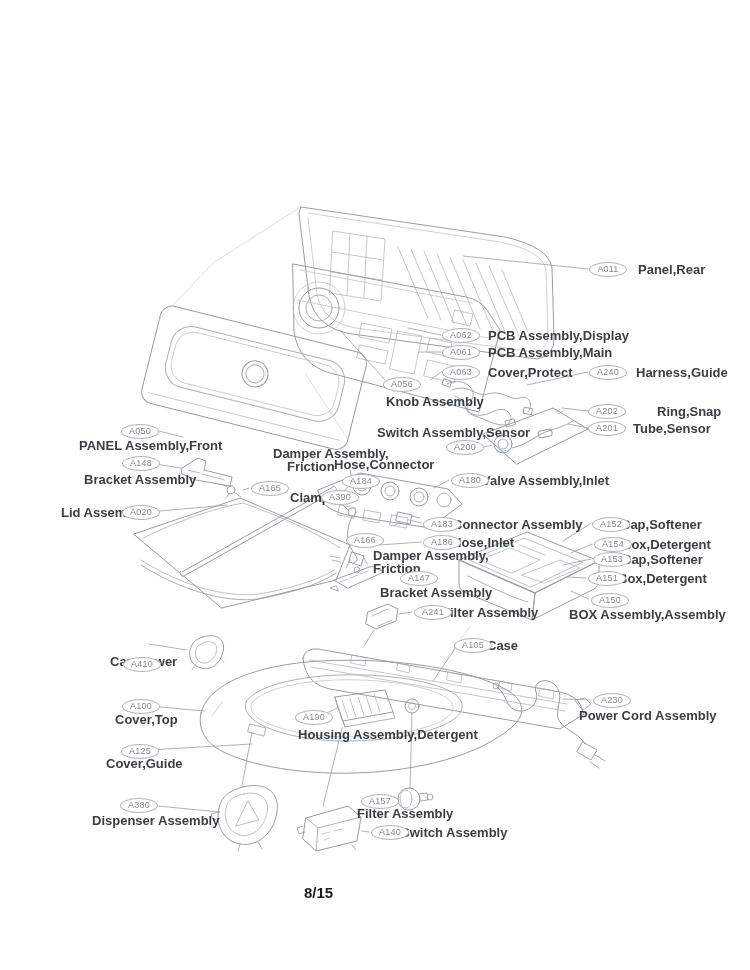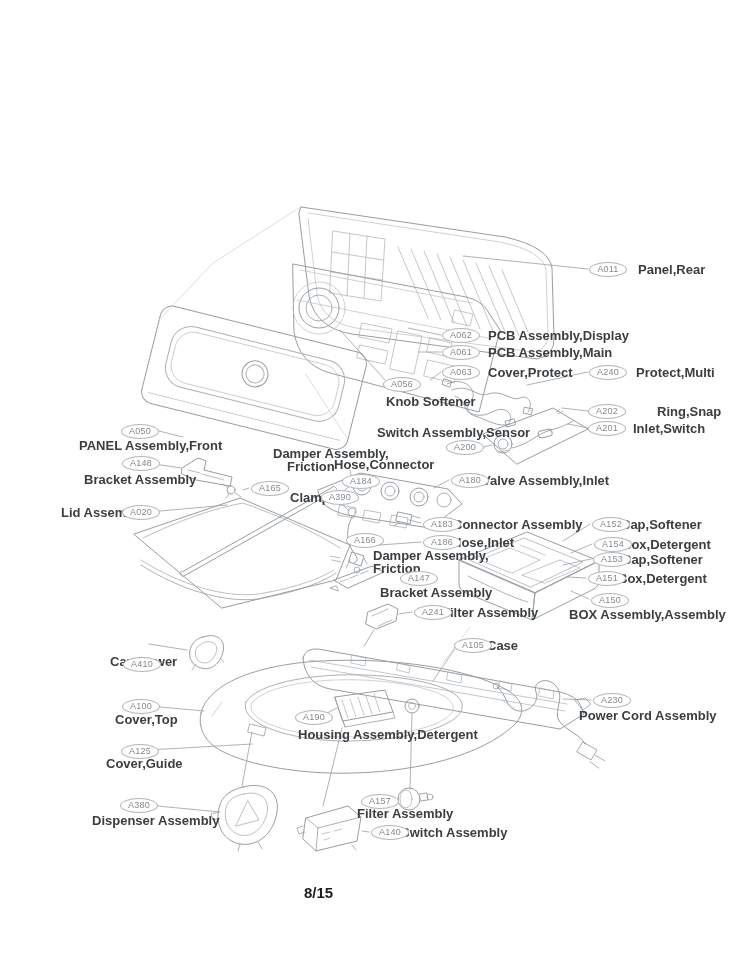--- a/index.html
+++ b/index.html
@@ -246,24 +246,24 @@
   <span class="oval" style="left:593px;top:693px">A230</span>
   <span class="oval" style="left:121px;top:744px">A125</span>
   <span class="oval" style="left:120px;top:798px">A380</span>
   <span class="oval" style="left:361px;top:794px">A157</span>
   <span class="oval" style="left:371px;top:825px">A140</span>
 
   <span class="lbl" style="left:638px;top:263px">Panel,Rear</span>
   <span class="lbl" style="left:488px;top:329px">PCB Assembly,Display</span>
   <span class="lbl" style="left:488px;top:346px">PCB Assembly,Main</span>
   <span class="lbl" style="left:488px;top:366px">Cover,Protect</span>
-  <span class="lbl" style="left:636px;top:366px">Protect,Multi</span>
-  <span class="lbl" style="left:386px;top:395px">Knob Softener</span>
+  <span class="lbl" style="left:636px;top:366px">Harness,Guide</span>
+  <span class="lbl" style="left:386px;top:395px">Knob Assembly</span>
   <span class="lbl" style="left:657px;top:405px">Ring,Snap</span>
-  <span class="lbl" style="left:633px;top:422px">Inlet,Switch</span>
+  <span class="lbl" style="left:633px;top:422px">Tube,Sensor</span>
   <span class="lbl" style="left:377px;top:426px">Switch Assembly,Sensor</span>
   <span class="lbl" style="left:79px;top:439px">PANEL Assembly,Front</span>
   <span class="lbl" style="left:84px;top:473px">Bracket Assembly</span>
   <span class="lbl" style="left:273px;top:447px"><span>Damper Assembly,</span><br><span class="ind">Friction</span></span>
   <span class="lbl" style="left:334px;top:458px">Hose,Connector</span>
   <span class="lbl" style="left:482px;top:474px">Valve Assembly,Inlet</span>
   <span class="lbl" style="left:290px;top:491px">Clamp</span>
   <span class="lbl" style="left:61px;top:506px">Lid Assembly</span>
   <span class="lbl" style="left:453px;top:518px">Connector Assembly</span>
   <span class="lbl" style="left:621px;top:518px">Cap,Softener</span>

